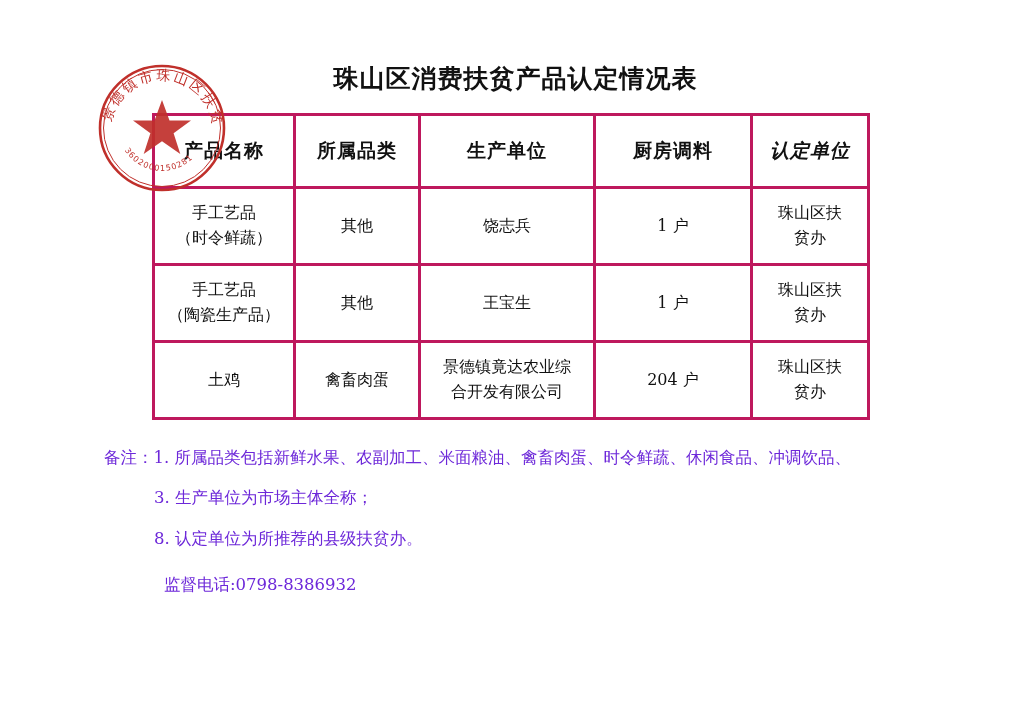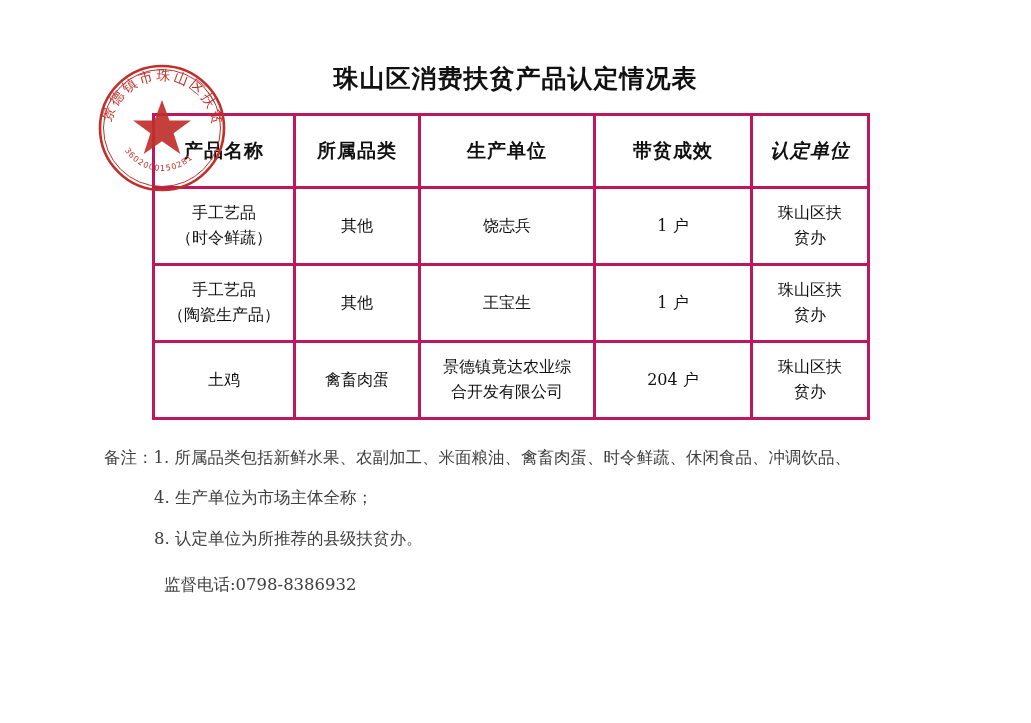--- a/index.html
+++ b/index.html
@@ -87,21 +87,21 @@
   .cell-line { display: block; }
 
   
   .notes {
     position: absolute;
     left: 104px;
     top: 438px;
     width: 880px;
     font-size: 16.5px;
     line-height: 2.45;
-    color: #404040;
+    color: #6d28d9;
   }
   .note-row {
     white-space: nowrap;
   }
   .note-indent {
     padding-left: 60px;
   }
   .note-num {
     padding-left: 50px;
   }
@@ -138,21 +138,21 @@
     </svg>
   </div>
 
   <div class="tbl-wrap">
     <table class="main">
       <thead>
         <tr>
           <th class="col1">产品名称</th>
           <th class="col2">所属品类</th>
           <th class="col3">生产单位</th>
-          <th class="col4">带贫成效</th>
+          <th class="col4">厨房调料</th>
           <th class="col5">认定单位</th>
         </tr>
       </thead>
       <tbody>
         <tr>
           <td>
             <span class="cell-line">手工艺品</span>
             <span class="cell-line">（时令鲜蔬）</span>
           </td>
           <td>其他</td>
@@ -196,18 +196,18 @@
           </td>
         </tr>
       </tbody>
     </table>
   </div>
 
   <div class="notes">
     <div class="note-row">
       <span>备注：</span><span>1. 所属品类包括新鲜水果、农副加工、米面粮油、禽畜肉蛋、时令鲜蔬、休闲食品、冲调饮品、</span>
     </div>
-    <div class="note-row note-num">4. 生产单位为市场主体全称；</div>
+    <div class="note-row note-num">3. 生产单位为市场主体全称；</div>
     <div class="note-row note-num">8. 认定单位为所推荐的县级扶贫办。</div>
     <div class="note-row note-phone">监督电话:0798-8386932</div>
   </div>
 
 </div>
 
 </body></html>

